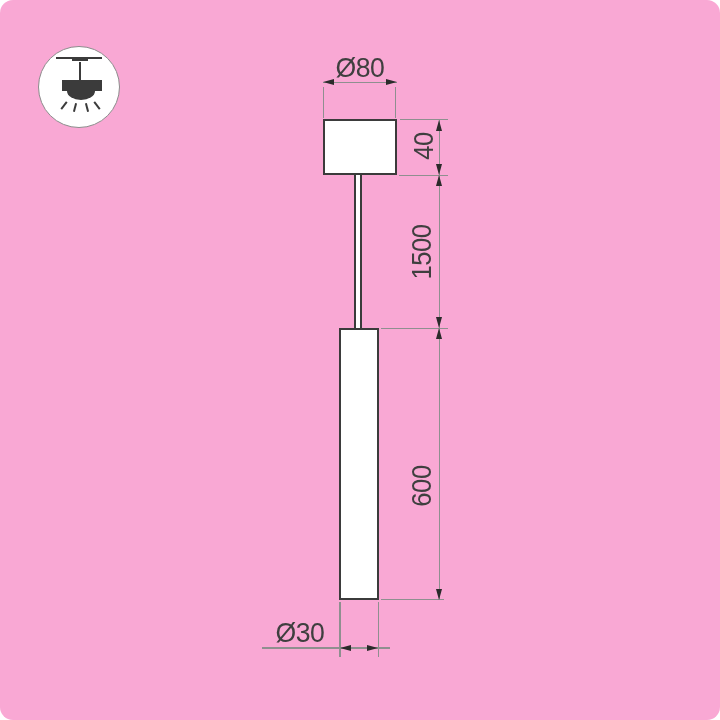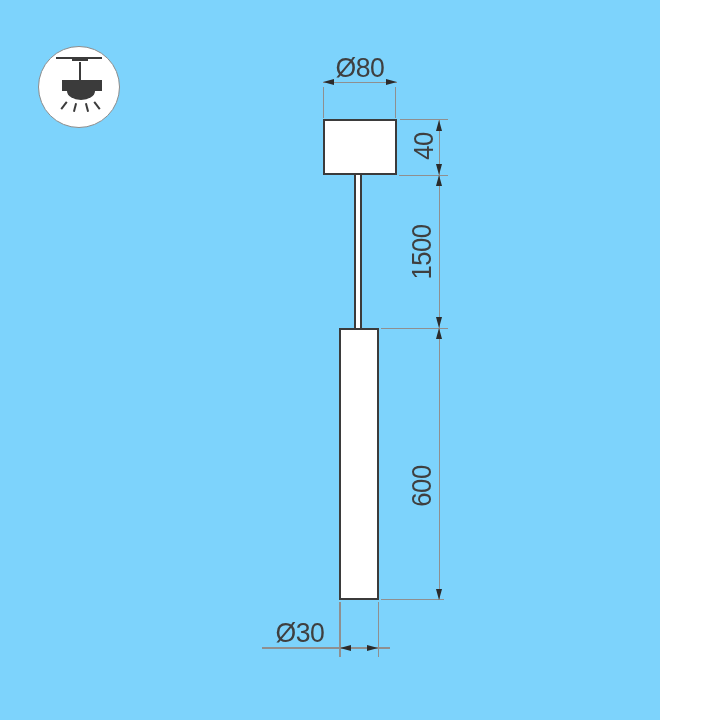--- a/index.html
+++ b/index.html
@@ -1,18 +1,19 @@
 <!DOCTYPE html>
 <html><head>
 <meta charset="utf-8">
 <style>
   html,body{margin:0;padding:0;background:#fff;}
   .canvas{
-    position:relative;width:660px;height:720px;background:#7dd3fc;overflow:hidden;
+    position:relative;width:720px;height:720px;background:#f9a8d4;overflow:hidden;
     font-family:"Liberation Sans",sans-serif;
+    border-radius:13px;
   }
   .abs{position:absolute;}
   
   .icon-circle{left:38px;top:46px;width:80px;height:80px;border:1.2px solid #8c8c8c;border-radius:50%;background:#fff;}
   .ray{width:2px;height:9px;background:#3b3b3b;}
   
   .canopy{left:323px;top:119px;width:74px;height:56px;border:2px solid #3b3b3b;background:#fff;box-sizing:border-box;}
   .cable{left:354px;top:175px;width:8px;height:153px;border-left:2px solid #3b3b3b;border-right:2px solid #3b3b3b;box-sizing:border-box;background:#fff;}
   .tube{left:339px;top:328px;width:40px;height:272px;border:2px solid #3b3b3b;background:#fff;box-sizing:border-box;}
   

